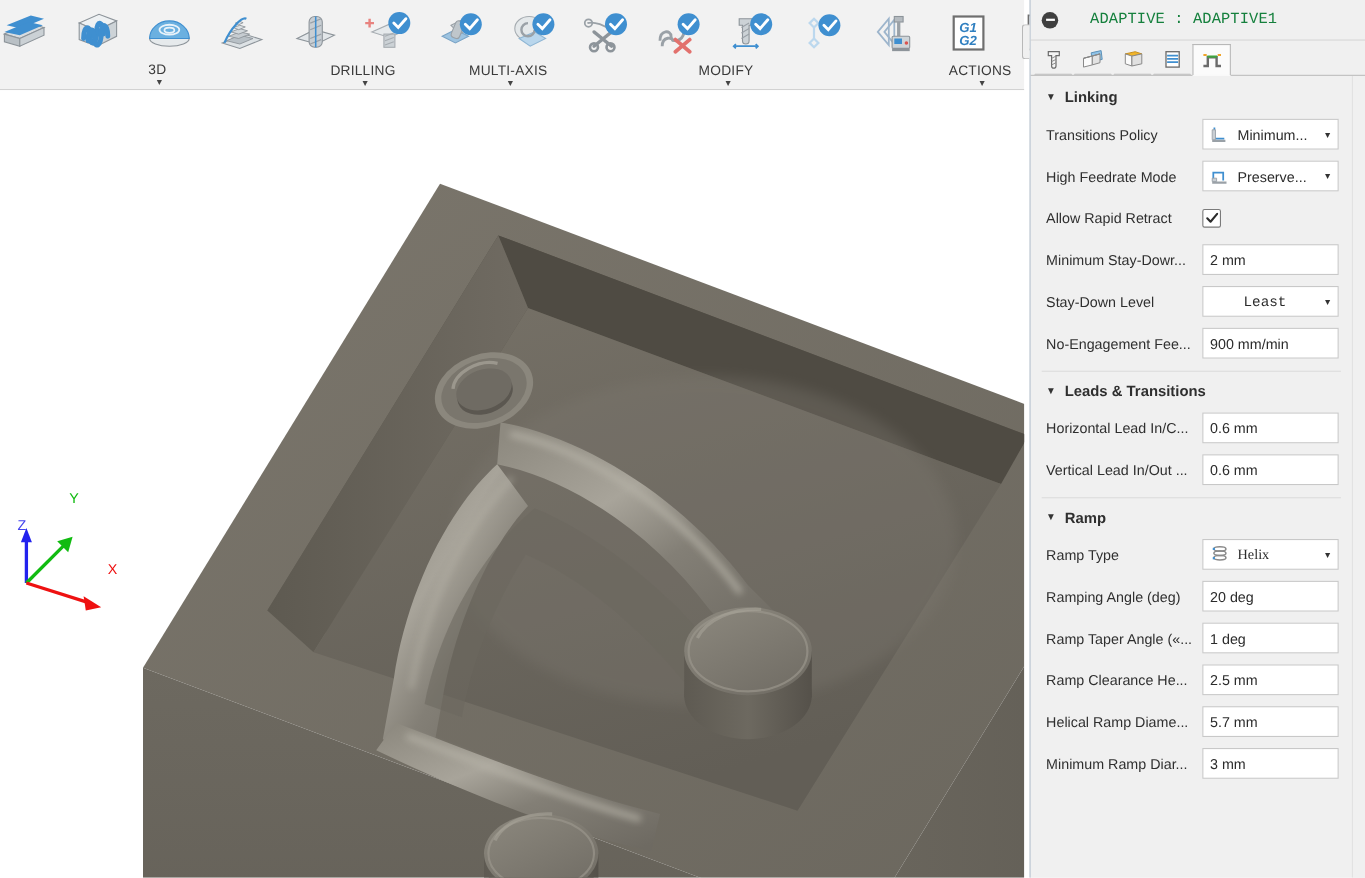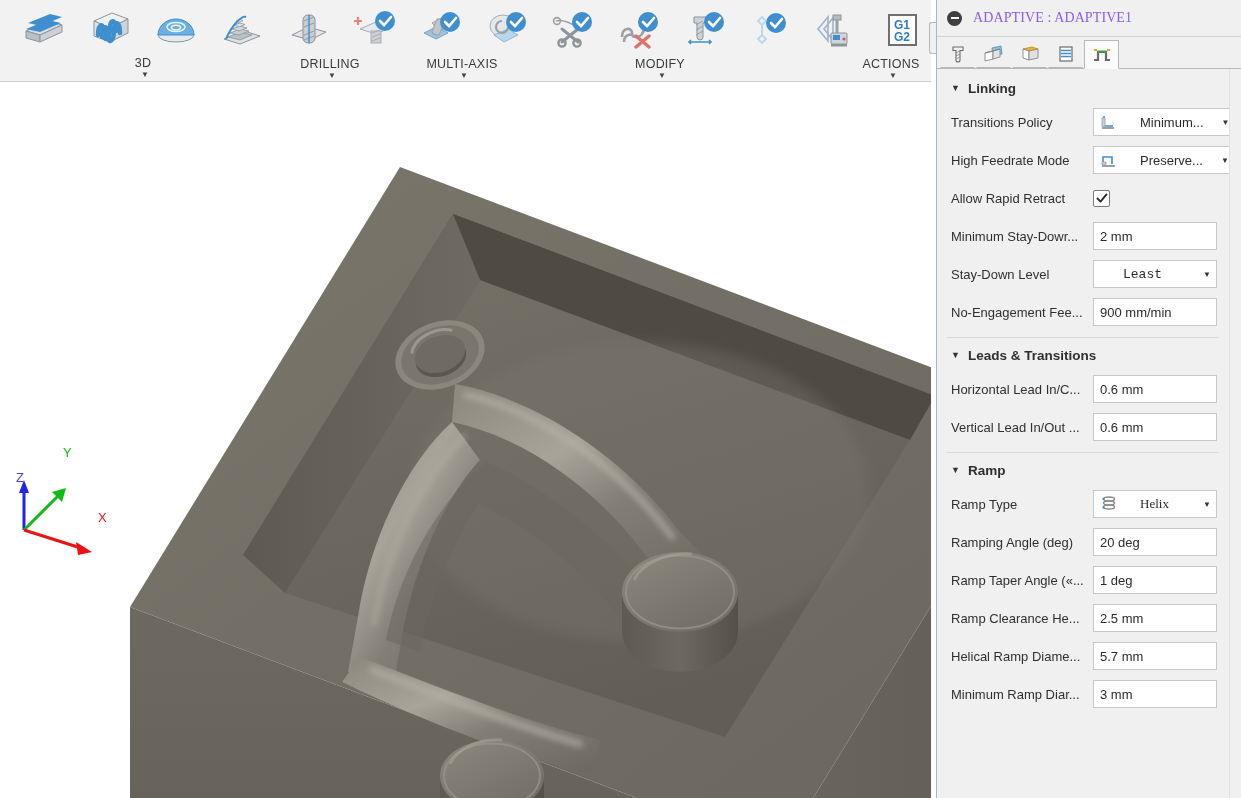--- a/index.html
+++ b/index.html
@@ -14,22 +14,22 @@
   
   #toolbar {
     position: absolute; left: 0; top: 0; width: 931px; height: 82px;
     background: #f2f2f2;
     border-bottom: 1px solid #cfcfcf;
     display: flex; align-items: stretch;
   }
   .tb-group { display: flex; flex-direction: column; justify-content: space-between;
               padding: 2px 0 0 0; position: relative; }
   .tb-icons { display: flex; align-items: flex-start; height: 54px; }
-  .tb-btn { width: 66px; height: 54px; display: flex; align-items: center; justify-content: flex-end;
-            cursor: default; }
+  .tb-btn { width: 66px; height: 54px; display: flex; align-items: center; justify-content: flex-start;
+            cursor: default; font-style: italic; }
   .tb-label { height: 26px; display: flex; align-items: center; justify-content: center;
               font-size: 12.5px; color: #3a3a3a; letter-spacing: .2px; white-space: nowrap; flex-direction: column; }
   .tb-sep { width: 1px; background: #d2d2d2; margin: 6px 0 8px 0; align-self: stretch; }
   .caret { display: inline-block; margin-left: 4px; font-size: 8px; vertical-align: 1px; color: #444; }
 
   
   #viewport {
     position: absolute; left: 0; top: 82px; width: 931px; height: 716px;
     background: #ffffff; overflow: hidden;
   }
@@ -56,22 +56,22 @@
   #panel-title {
     height: 37px; background: #f0f0f0; display: flex; align-items: center;
     padding-left: 10px; border-bottom: 1px solid #d0d0d0;
   }
   .collapse-dot {
     width: 15px; height: 15px; border-radius: 50%; background: #3f3f3f;
     display: flex; align-items: center; justify-content: center; flex: 0 0 auto;
   }
   .collapse-dot i { display: block; width: 8px; height: 2px; background: #fff; }
   #panel-title-text {
-    margin-left: 11px; font-size: 14px; color: #8b5cf6;
-    font-family: Liberation Serif, serif; letter-spacing: .1px;
+    margin-left: 29px; font-size: 14px; color: #15803d;
+    font-family: Liberation Mono, monospace; letter-spacing: .1px;
   }
 
   #panel-tabs {
     height: 32px; background: #f0f0f0; display: flex; align-items: flex-end;
     border-bottom: 1px solid #b8b8b8; padding-left: 3px;
   }
   .ptab {
     width: 35px; height: 28px; margin-right: 1px;
     display: flex; align-items: center; justify-content: center;
     background: #f0f0f0; border: 1px solid transparent;
@@ -99,21 +99,20 @@
 
   .row { display: flex; align-items: center; height: 38px; padding-left: 14px; }
   .row-lbl {
     font-size: 13px; color: #2f2f2f; width: 142px; flex: 0 0 142px;
     white-space: nowrap; overflow: hidden;
   }
   .fld {
     flex: 1; height: 28px; background: #ffffff; border: 1px solid #c8c8c8;
     display: flex; align-items: center; padding: 0 6px; font-size: 13px; color: #2b2b2b;
     margin-right: 12px;
-    gap: 15px;
   }
   .fld.combo { justify-content: flex-start; padding-right: 2px; }
   .fld .cval { flex: 1; overflow: hidden; white-space: nowrap; }
   .fld .cval.ctr { text-align: center; font-family: Liberation Mono, monospace; }
   .fld .arrow { width: 14px; text-align: center; font-size: 8px; color: #333; flex: 0 0 14px; }
   .fld .licon { flex: 0 0 20px; height: 18px; margin-right: 5px; display:flex; align-items:center; }
   .cbox {
     width: 17px; height: 17px; border: 1px solid #7a7a7a; background: #fff;
     display: flex; align-items: center; justify-content: center;
     border-radius: 2px;

